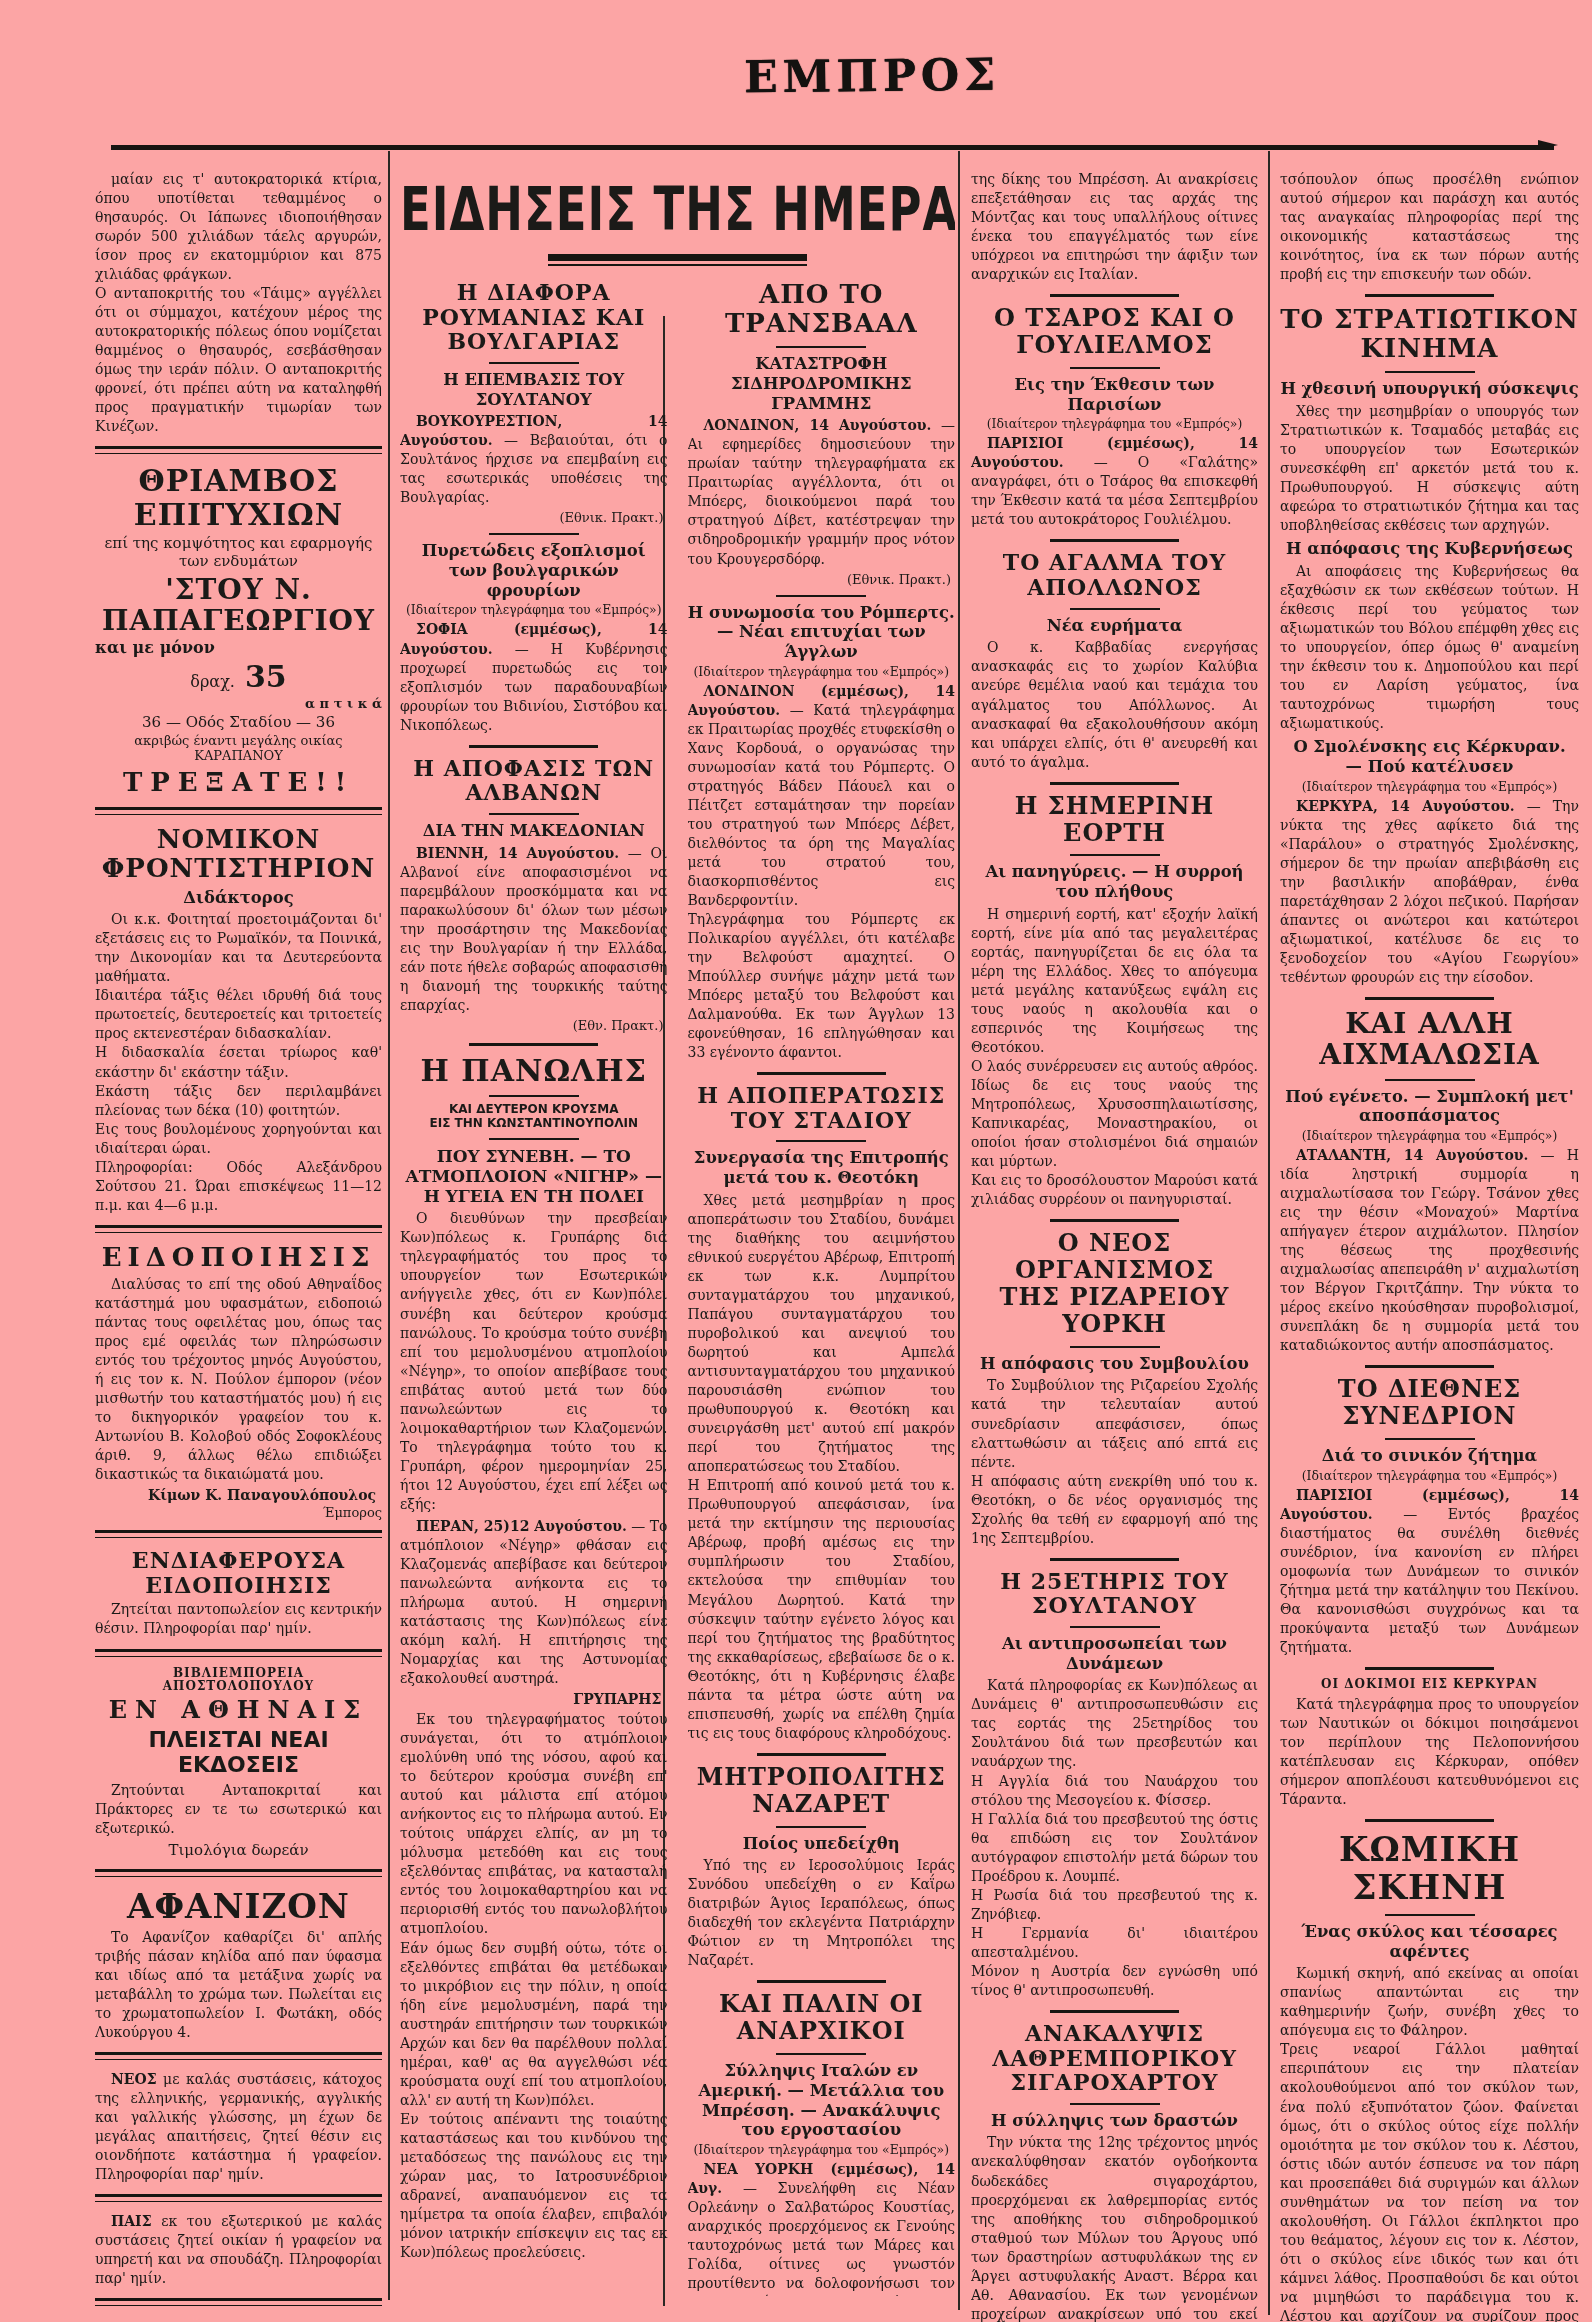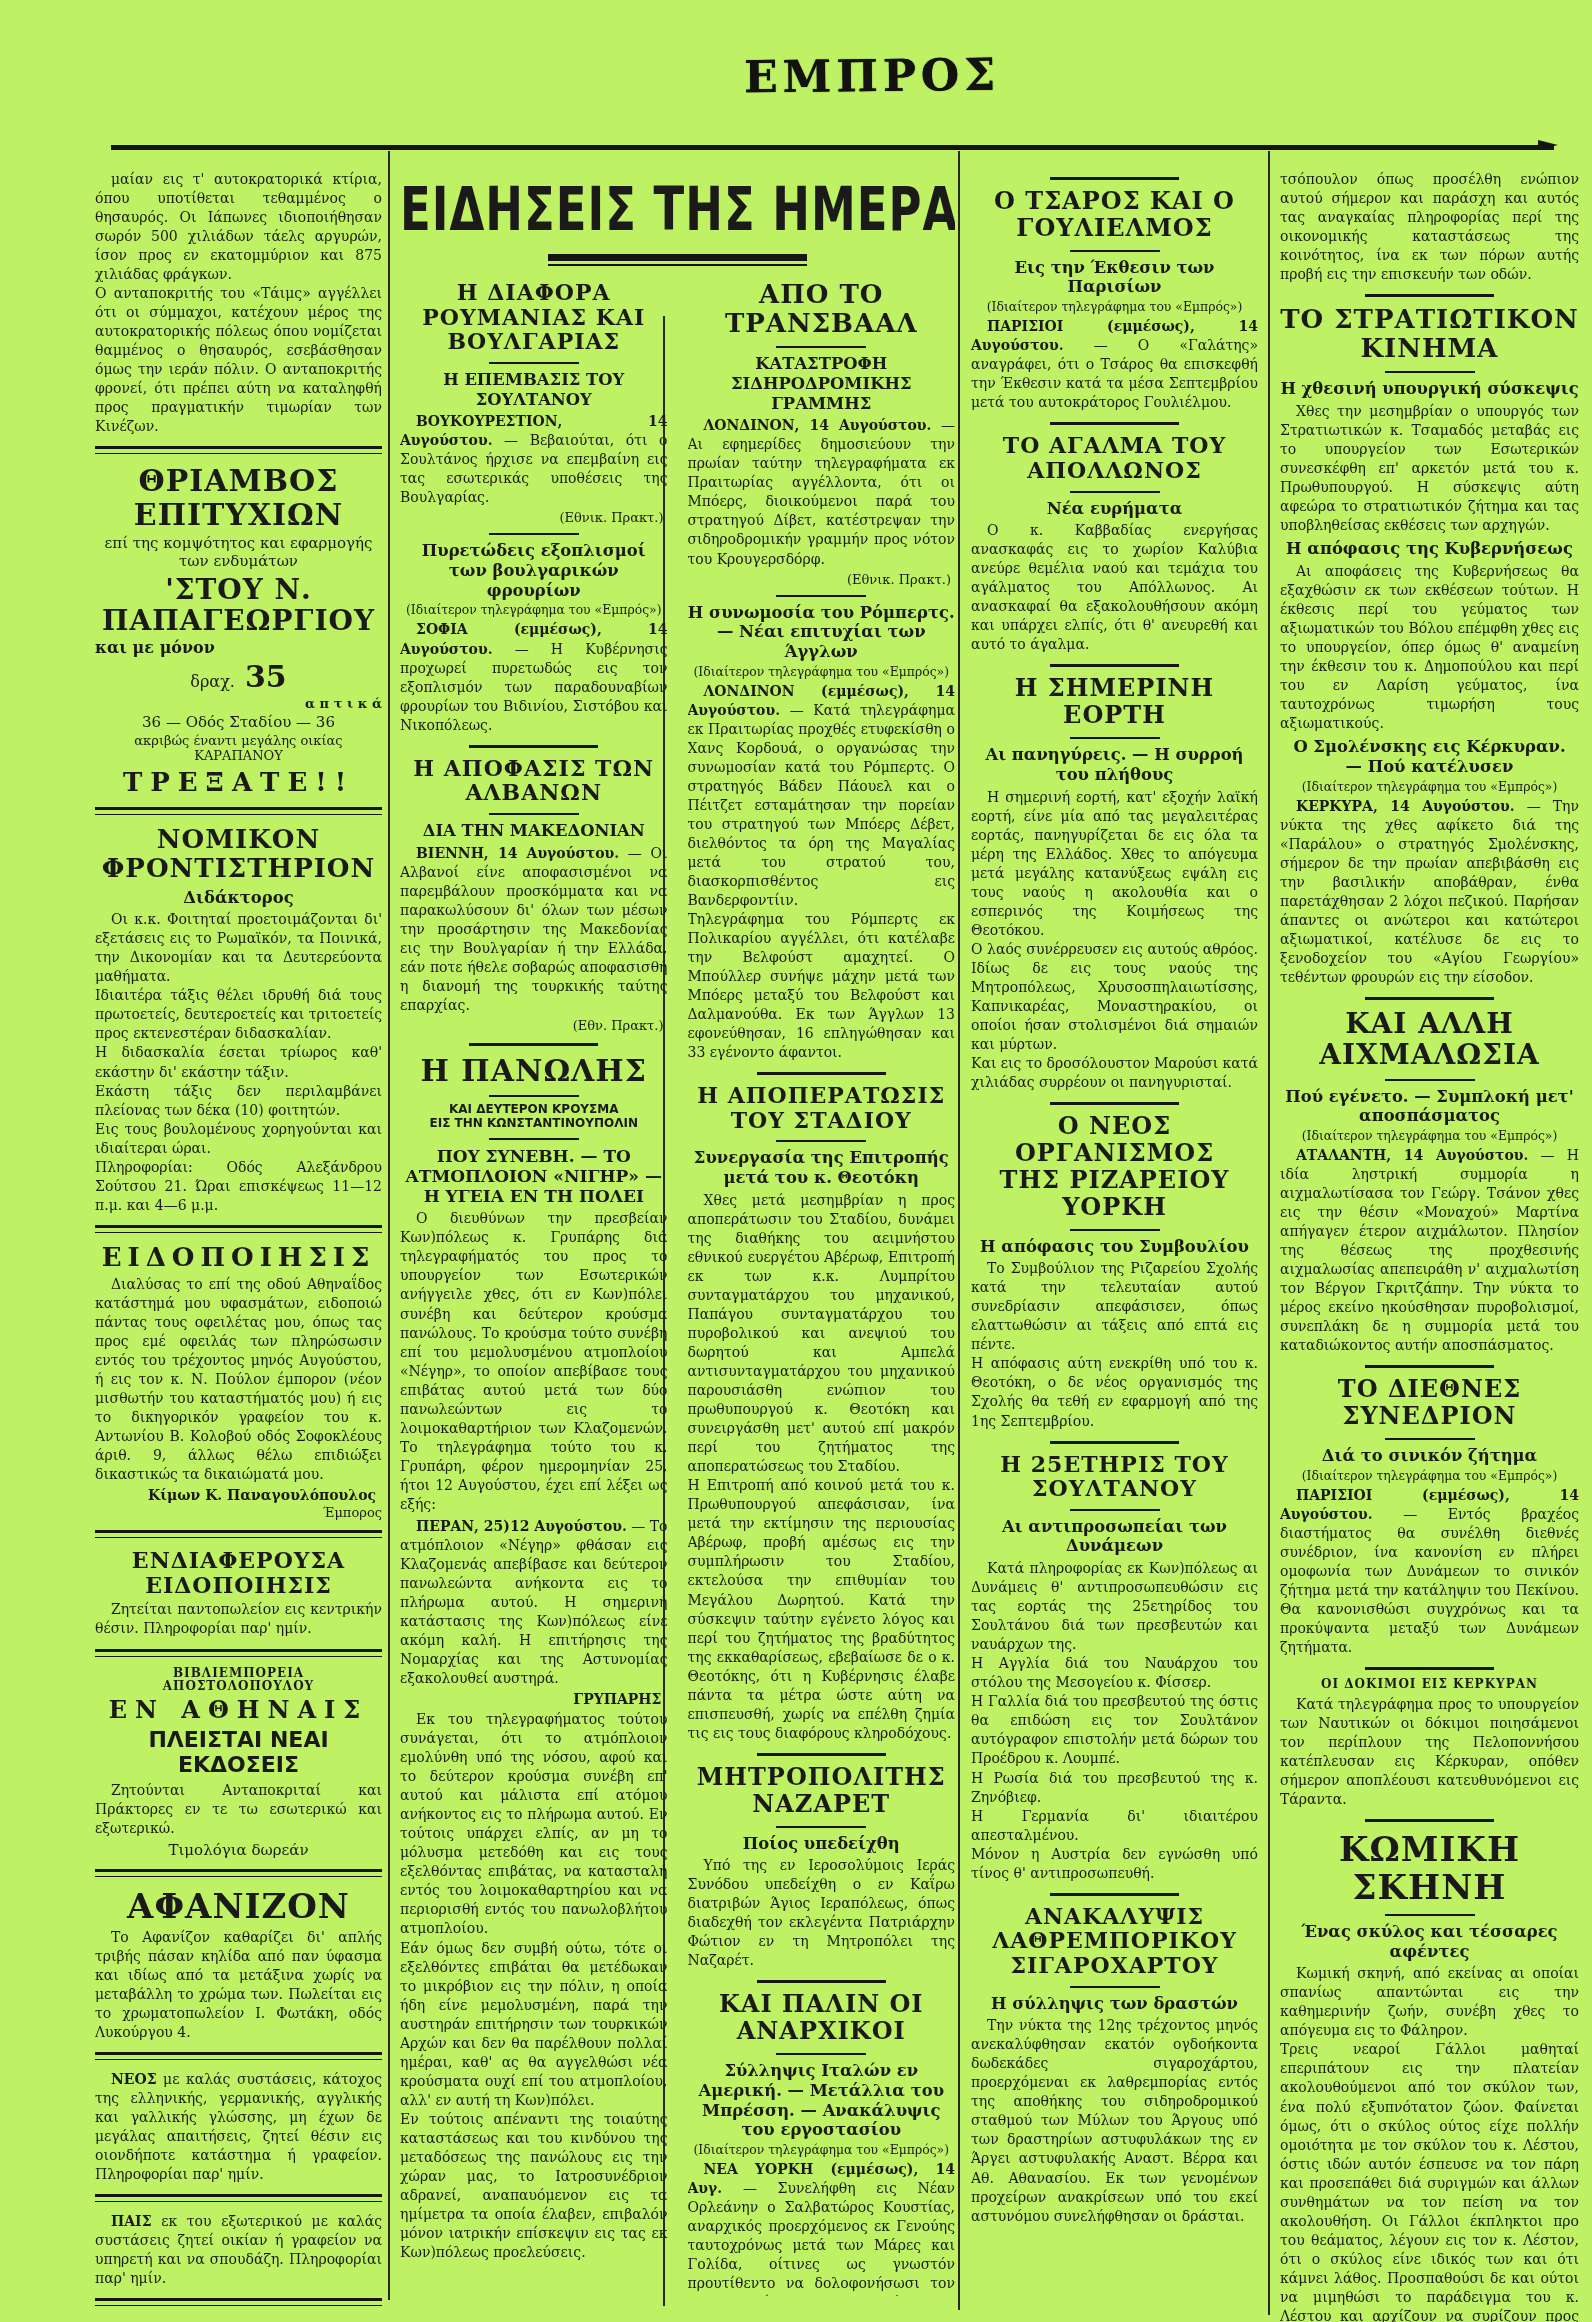--- a/index.html
+++ b/index.html
@@ -1,16 +1,16 @@
 <!DOCTYPE html>
 <html><head>
 <meta charset="utf-8">
 <style>
   html,body{margin:0;padding:0;background:#888;}
-  .page{position:relative;width:1592px;height:2322px;background:#bef264;color:#1b1a18;
+  .page{position:relative;width:1592px;height:2322px;background:#fca5a5;color:#1b1a18;
         font-family:"DejaVu Serif", serif;overflow:hidden;}
   .masthead{position:absolute;left:744px;top:50px;font-size:44px;font-weight:bold;
         letter-spacing:5px;transform:rotate(-0.6deg);color:#141210;
         text-shadow:0 0 1px #000;}
   .top-rule{position:absolute;left:111px;top:145px;width:1443px;height:5px;background:#171512;}
   .top-rule::after{content:"";position:absolute;right:-4px;top:-5px;
         border-left:20px solid #171512;border-top:5px solid transparent;border-bottom:5px solid transparent;}
   .vrule{position:absolute;width:2px;background:#2a2824;}
   .v1{left:388px;top:151px;height:2149px;}
   .v2{left:663px;top:316px;height:1990px;}
@@ -222,20 +222,21 @@
           <div class="sub">Σύλληψις Ιταλών εν Αμερική. — Μετάλλια του Μπρέσση. — Ανακάλυψις του εργοστασίου</div>
           <div class="credit">(Ιδιαίτερον τηλεγράφημα του «Εμπρός»)</div>
           <p class="body"><b class="lead">ΝΕΑ ΥΟΡΚΗ (εμμέσως), 14 Αυγ.</b> <span>— Συνελήφθη εις Νέαν Ορλεάνην ο Σαλβατώρος Κουστίας, αναρχικός προερχόμενος εκ Γενούης ταυτοχρόνως μετά των Μάρες και Γολίδα, οίτινες ως γνωστόν προυτίθεντο να δολοφονήσωσι τον Μακ Κίνλεϋ. Ανεκαλύφθησαν πωλούμενα μετάλλια φέροντα την εικόνα του Μπρέσση. Η αστυνομία ανεκάλυψε το εργοστάσιον εις ο κατεσκευάσθησαν τοιαύτα διά λογαριασμόν Ιταλών συμβληθέντων διά κατασκευήν 300 χιλιάδων. Οι συμβληθέντες είνε άγνωστοι.</span></p>
 
         </section>
       </div>
     </div>
   </div>
 
   <div class="col col4">
+    <p class="body" style="text-indent:0;">της δίκης του Μπρέσση. Αι ανακρίσεις επεξετάθησαν εις τας αρχάς της Μόντζας και τους υπαλλήλους οίτινες ένεκα του επαγγέλματός των είνε υπόχρεοι να επιτηρώσι την άφιξιν των αναρχικών εις Ιταλίαν.</p>
     <div class="sep"></div>
     <section class="article">
       <h2 class="hl h24">Ο ΤΣΑΡΟΣ ΚΑΙ Ο ΓΟΥΛΙΕΛΜΟΣ</h2>
       <div class="sep-sm"></div>
       <div class="sub">Εις την Έκθεσιν των Παρισίων</div>
       <div class="credit">(Ιδιαίτερον τηλεγράφημα του «Εμπρός»)</div>
       <p class="body"><b class="lead">ΠΑΡΙΣΙΟΙ (εμμέσως), 14 Αυγούστου.</b> <span>— Ο «Γαλάτης» αναγράφει, ότι ο Τσάρος θα επισκεφθή την Έκθεσιν κατά τα μέσα Σεπτεμβρίου μετά του αυτοκράτορος Γουλιέλμου.</span></p>
     </section>
     <div class="sep"></div>
     <section class="article">

